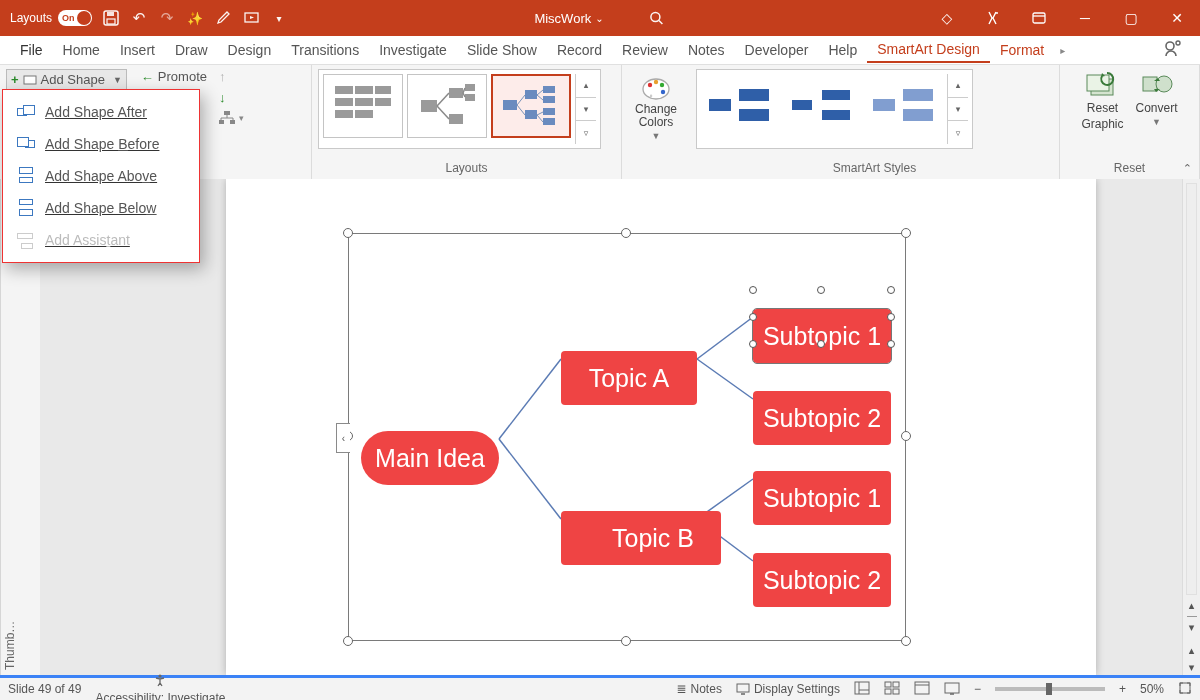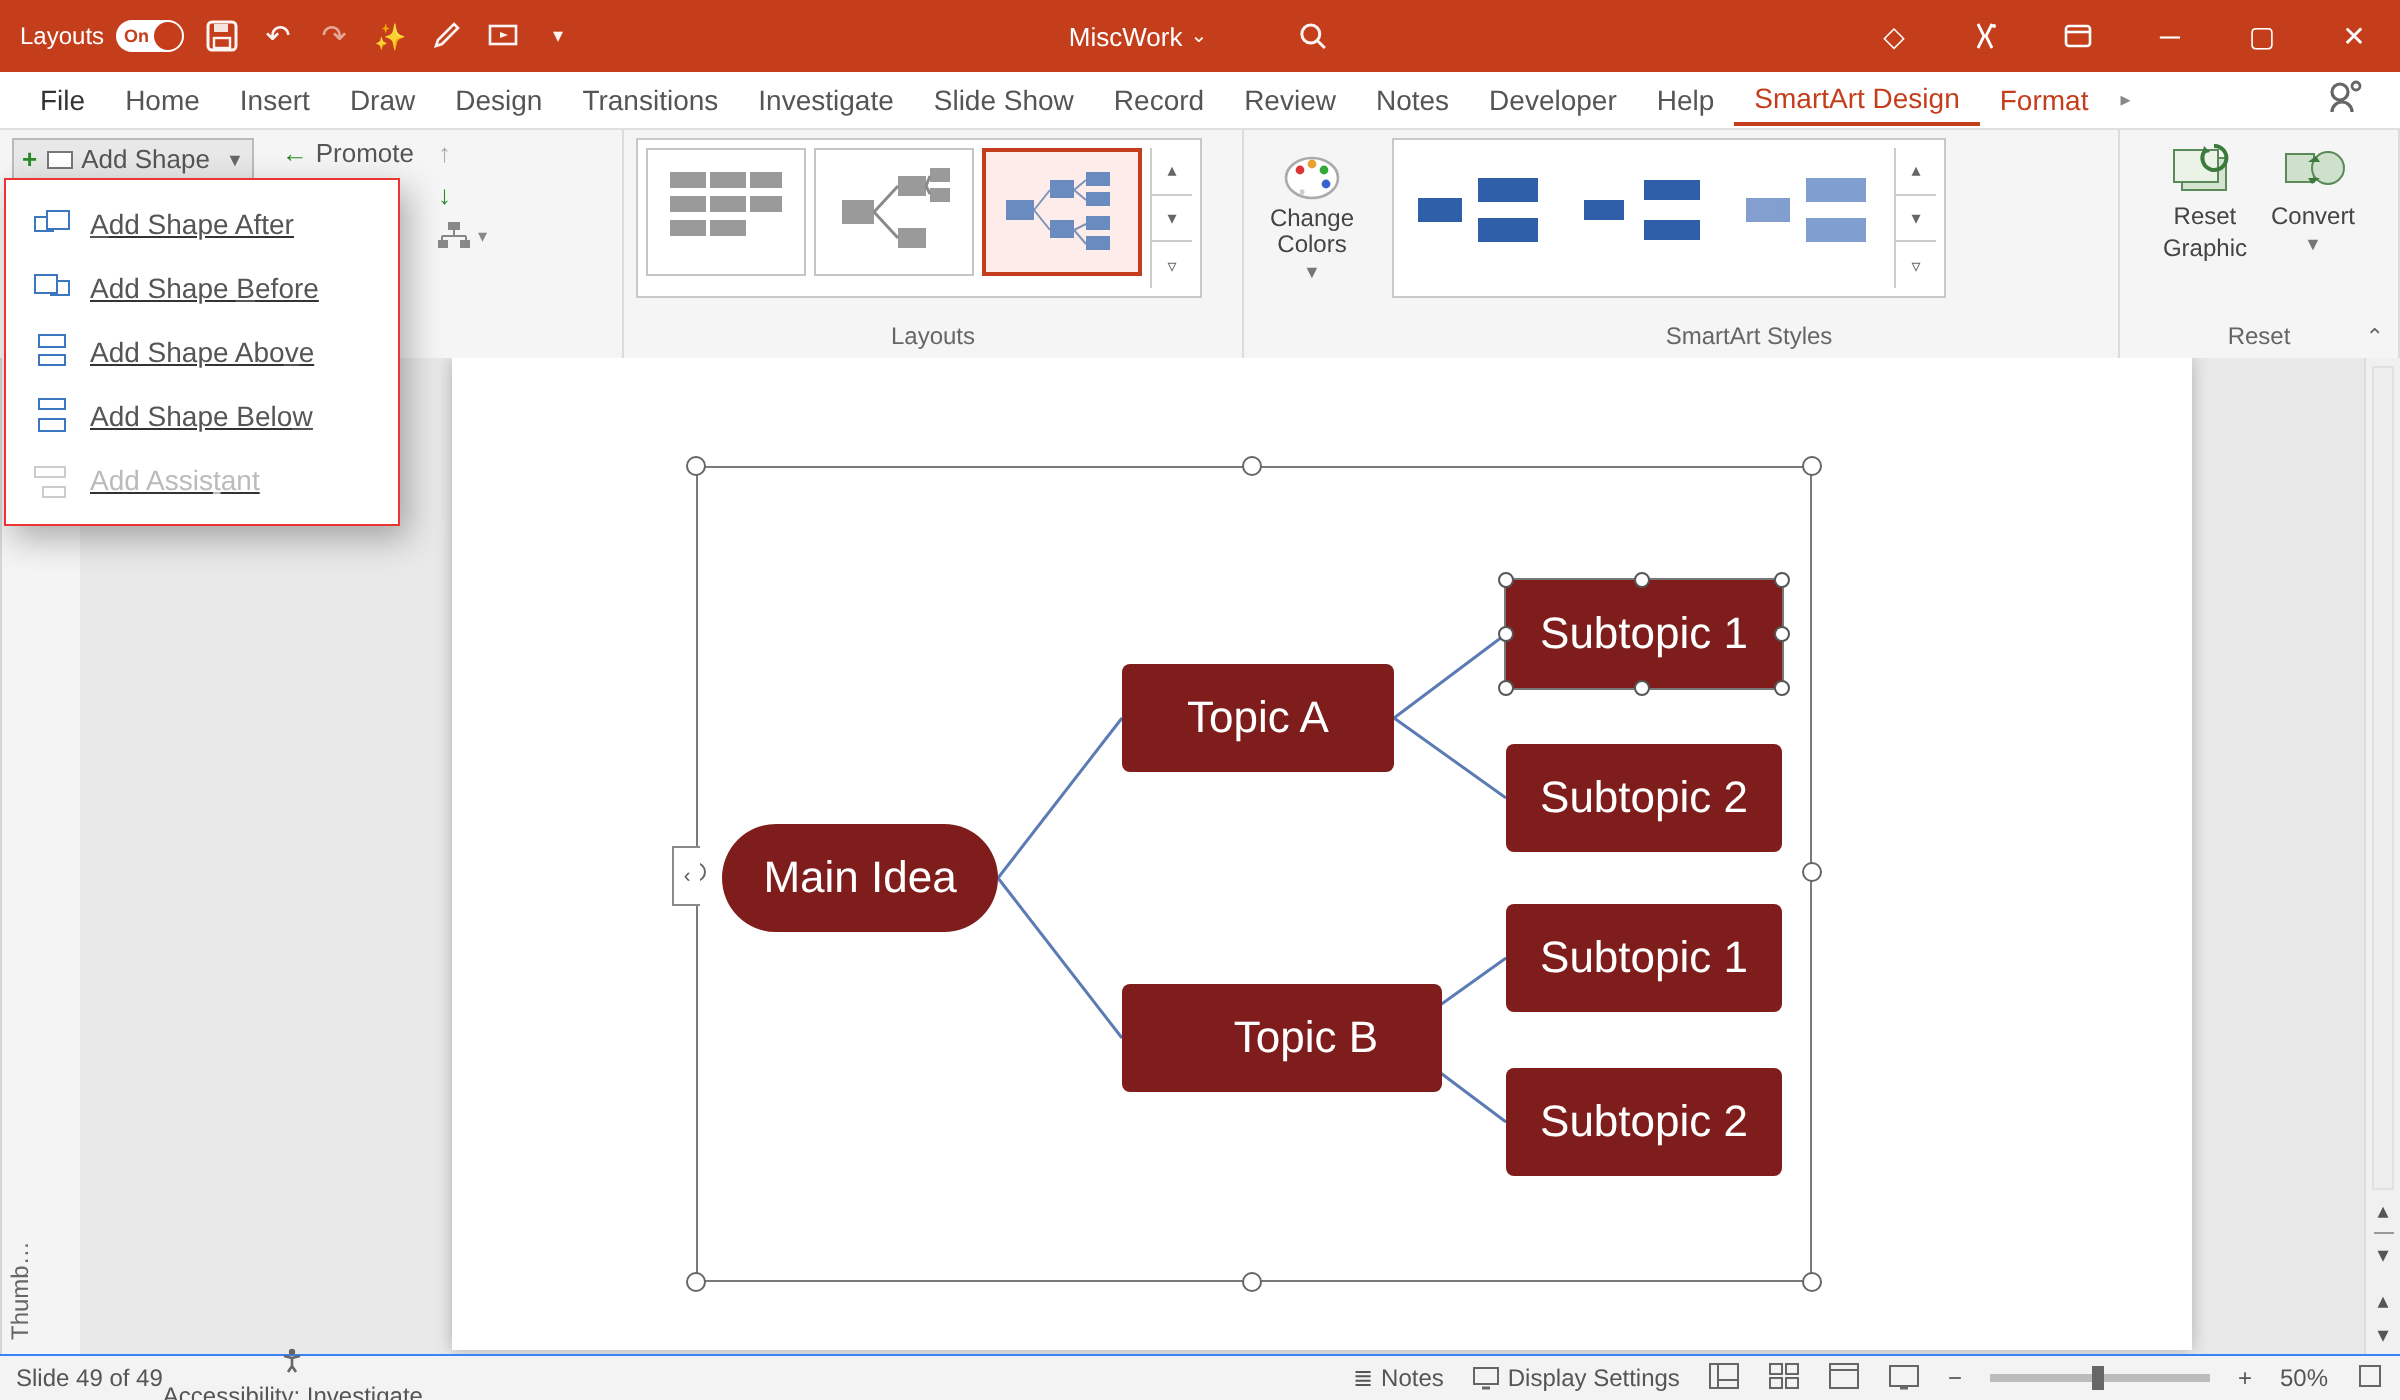--- a/index.html
+++ b/index.html
@@ -433,28 +433,29 @@
     background: #fff;
     display:flex; align-items:center; justify-content:center;
     font-size: 10px;
     color:#555;
   }
 
   
   .nodes { position:absolute; inset:0; }
   .node {
     position:absolute;
-    background:#7f1d1d;
+    background:#ef4444;
     color:#fff;
-    font-size:22px;
+    font-size:25px;
     display:flex;
     align-items:center;
     justify-content:center;
     border-radius:4px;
     white-space:nowrap;
+    margin-top:19px;
   }
   .node.main { left: 12px; top: 178px; width: 138px; height: 54px; border-radius: 27px; }
   .node.ta   { left: 212px; top: 98px;  width: 136px; height: 54px; }
   .node.tb   { left: 212px; top: 258px; width: 136px; height: 54px; padding-left: 24px; }
   .node.s1   { left: 404px; top: 56px;  width: 138px; height: 54px; }
   .node.s2   { left: 404px; top: 138px; width: 138px; height: 54px; }
   .node.s3   { left: 404px; top: 218px; width: 138px; height: 54px; }
   .node.s4   { left: 404px; top: 300px; width: 138px; height: 54px; }
 
   
@@ -497,26 +498,27 @@
   }
 
   
   .status {
     position: absolute;
     left: 0;
     right: 0;
     bottom: 0;
     height: 22px;
     background: #f3f3f3;
-    border-top: 1px solid #3b82f6;
+    border-top: 3px solid #3b82f6;
     display: flex;
     align-items: center;
     font-size: 12px;
     color: #555;
     padding: 0 8px;
+    gap: 14px;
   }
   .status .right {
     margin-left: auto;
     display:flex;
     align-items:center;
     gap:14px;
   }
   .zoom-slider {
     width: 110px;
     height: 4px;

